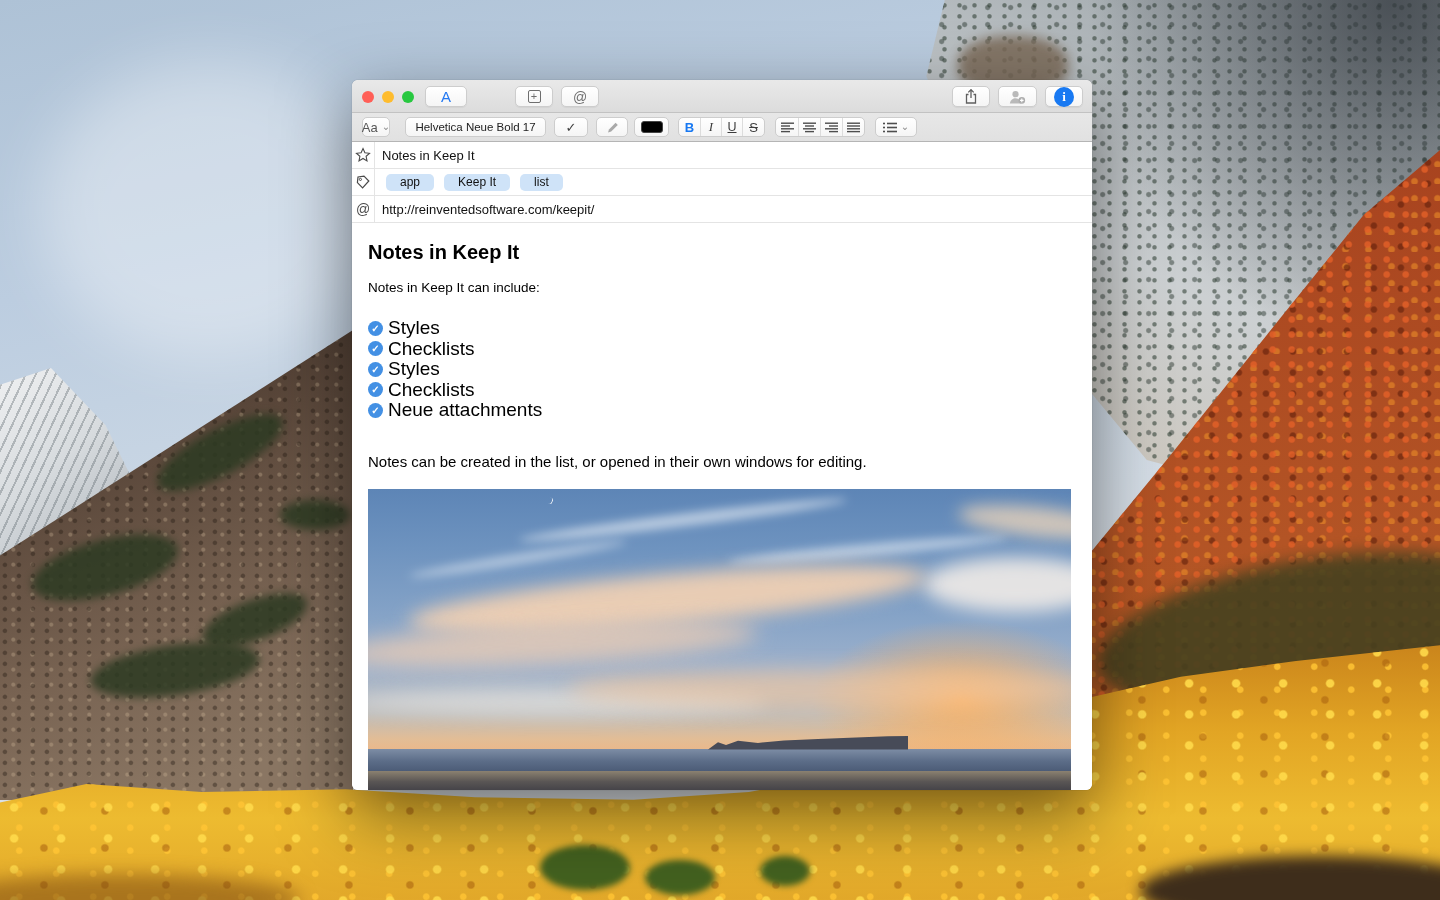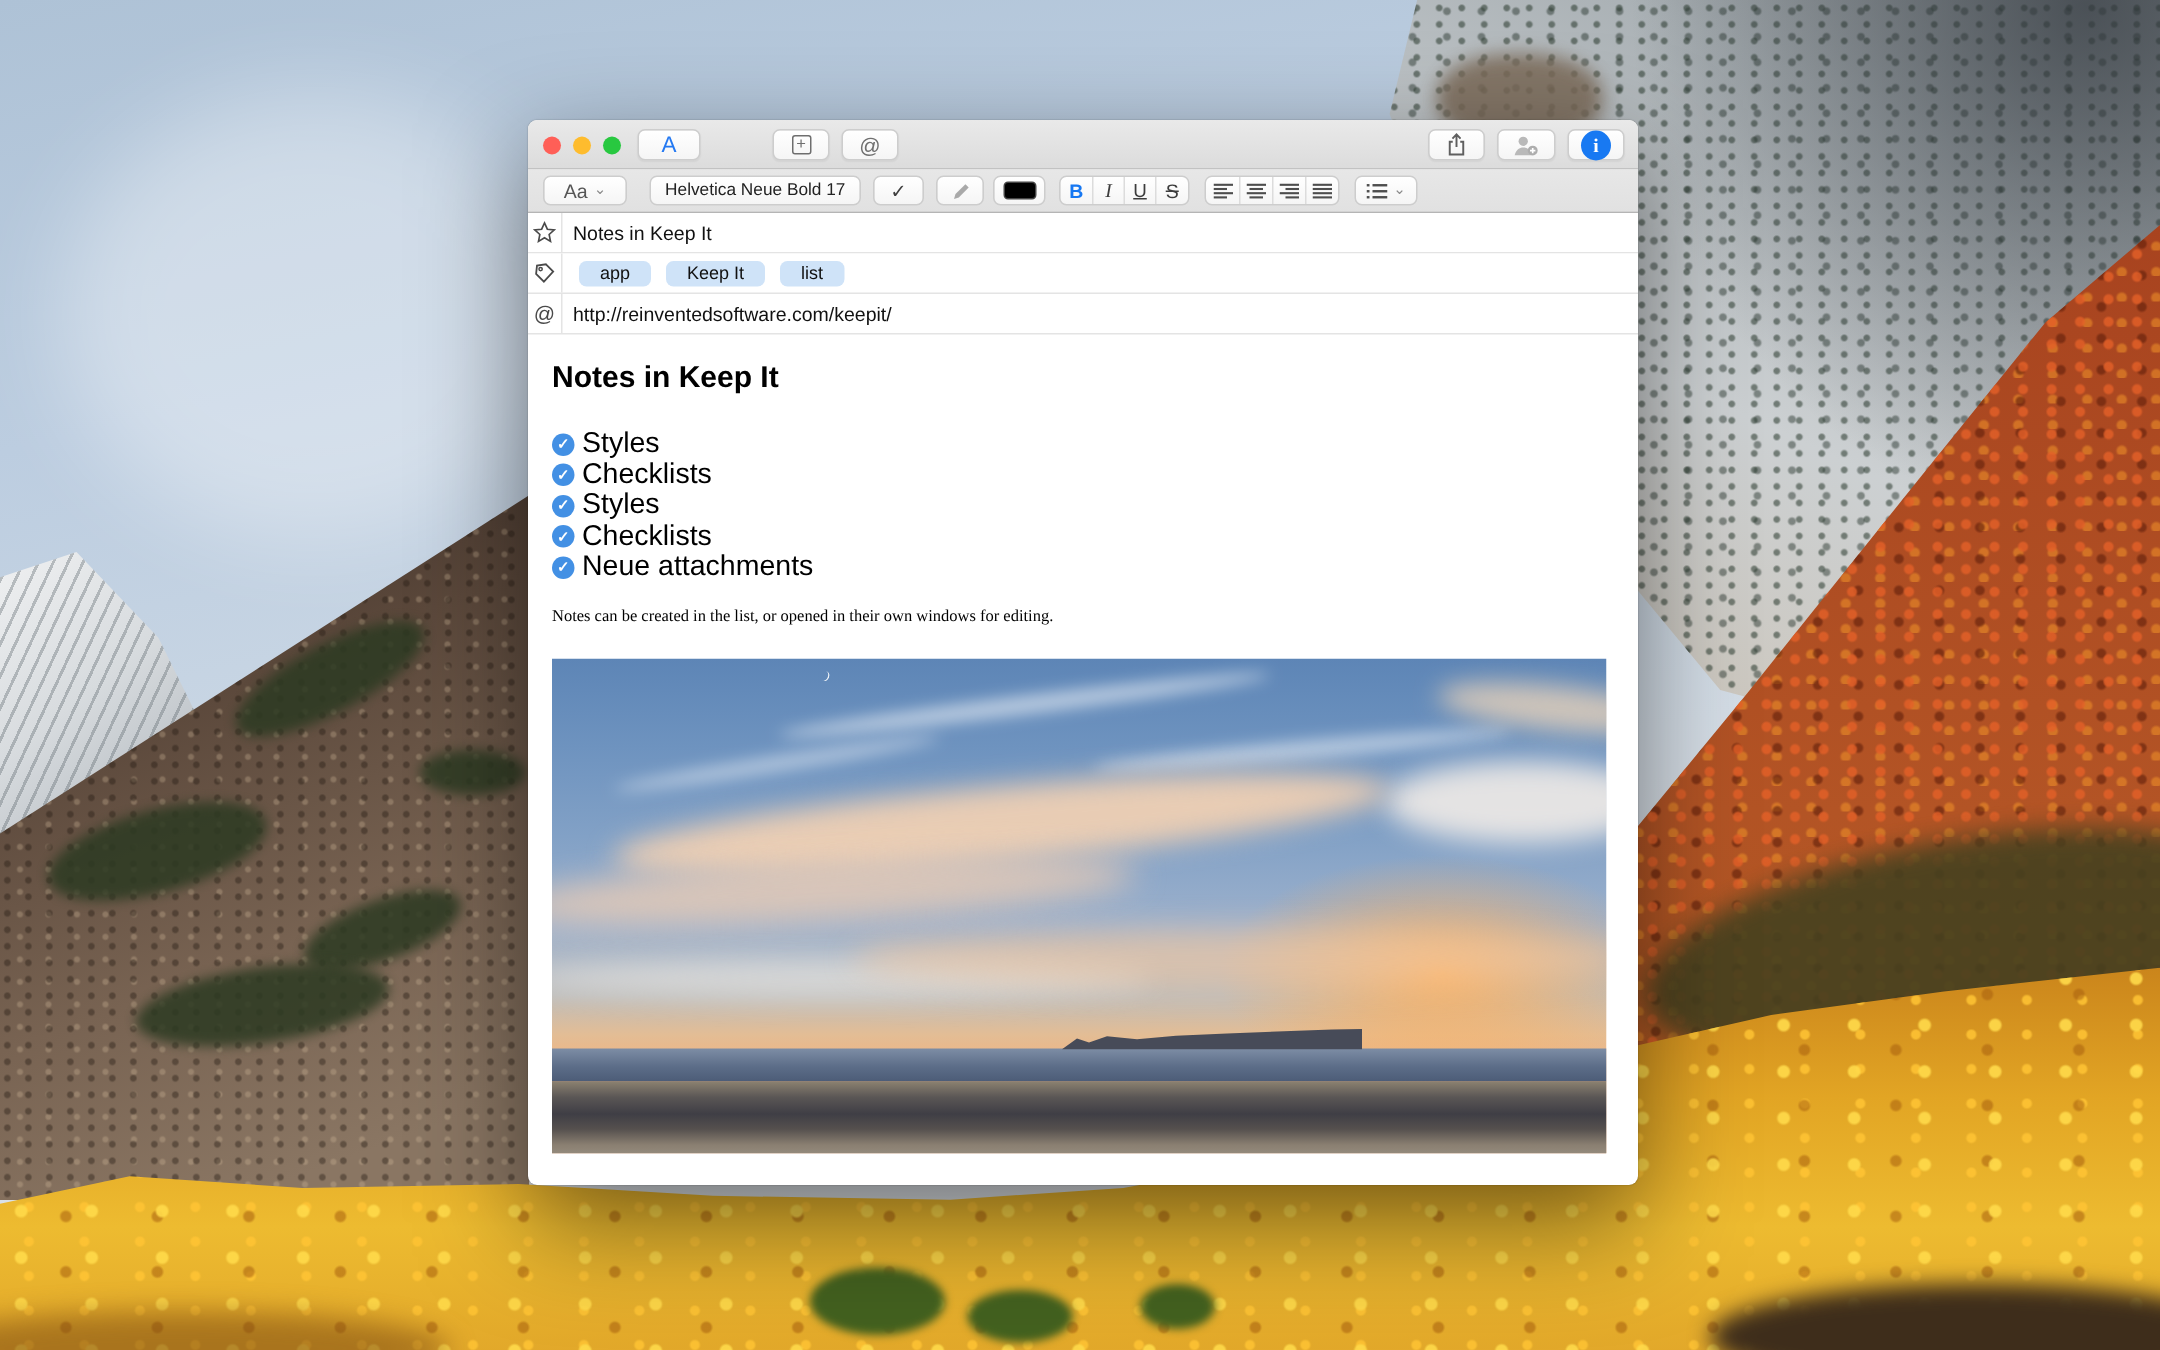--- a/index.html
+++ b/index.html
@@ -101,21 +101,21 @@
 
   .content { padding:0 21px 0 16px; background:#fff; }
   .content h1 { margin-top:17px; font-size:20px; line-height:24px; font-weight:bold; color:#000; }
   .intro { margin-top:15px; font-size:13.5px; line-height:17px; color:#000; }
   .checklist { margin-top:22px; }
   .check-item { display:flex; align-items:center; height:20.5px; }
   .check-circle { width:15px; height:15px; border-radius:50%; background:#4390e4; color:#fff;
     font-size:10px; font-weight:bold; display:flex; align-items:center; justify-content:center;
     margin-right:5px; flex:0 0 auto; }
   .check-label { font-size:19px; color:#000; }
-  .para { margin-top:14px; font-size:11px; line-height:17px; color:#000;font-family:Liberation Serif, serif; }
+  .para { margin-top:32px; font-size:15px; line-height:17px; color:#000; }
 
   
   .photo { position:relative; margin-top:19px; width:703px; height:330px; overflow:hidden; }
   .p-sky { position:absolute; inset:0;
     background:linear-gradient(180deg,#5d85b6 0%,#6e93bf 18%,#82a1c6 36%,#9db1cc 54%,#bdbcba 68%,#e3bd95 76%,#eeb585 81%,#e8a977 83%); }
   .p-glow { position:absolute; right:-60px; top:120px; width:340px; height:180px;
     background:radial-gradient(ellipse, rgba(252,177,96,.95), rgba(252,177,96,0) 62%); }
   .cloud { position:absolute; border-radius:50%; }
   .p-sea { position:absolute; left:0; top:260px; width:100%; height:22px;
     background:linear-gradient(180deg,#7d8da5 0%,#5c6d88 55%,#4c5c77 100%); }
@@ -187,21 +187,21 @@
             <path d="M13.8 9.6 V13.2 M12 11.4 H15.6" stroke="#fff" stroke-width="1.1"></path>
           </svg>
         </span>
       </div>
       <div class="btn" style="left:693px;width:38px">
         <span class="info-circle">i</span>
       </div>
     </div>
 
     <div class="formatbar">
-      <div class="fbtn" style="width:56px;margin-right:15px">
+      <div class="fbtn" style="width:28px;margin-right:15px">
         <span style="font-size:13px;color:#565656">Aa</span>
         <span class="chev">⌄</span>
       </div>
       <div class="fbtn" style="width:141px;margin-right:8px;font-size:11.5px;color:#222;white-space:nowrap;overflow:hidden">Helvetica Neue Bold 17</div>
       <div class="fbtn" style="width:34px;margin-right:8px">
         <span style="font-size:13px;color:#3e3e3e">✓</span>
       </div>
       <div class="fbtn" style="width:32px;margin-right:6px">
         <span>
           <svg width="14" height="14" viewBox="0 0 14 14">
@@ -303,20 +303,21 @@
 
     <div class="meta-row">
       <span class="meta-icon">
         <span style="font-size:14px;color:#4a4a4a">@</span>
       </span>
       <span class="meta-text">http://reinventedsoftware.com/keepit/</span>
     </div>
 
     <div class="content">
       <h1>Notes in Keep It</h1>
+      <div class="intro">Notes in Keep It can include:</div>
 
       <div class="checklist">
         <div class="check-item">
           <span class="check-circle">✓</span>
           <span class="check-label">Styles</span>
         </div>
         <div class="check-item">
           <span class="check-circle">✓</span>
           <span class="check-label">Checklists</span>
         </div>

